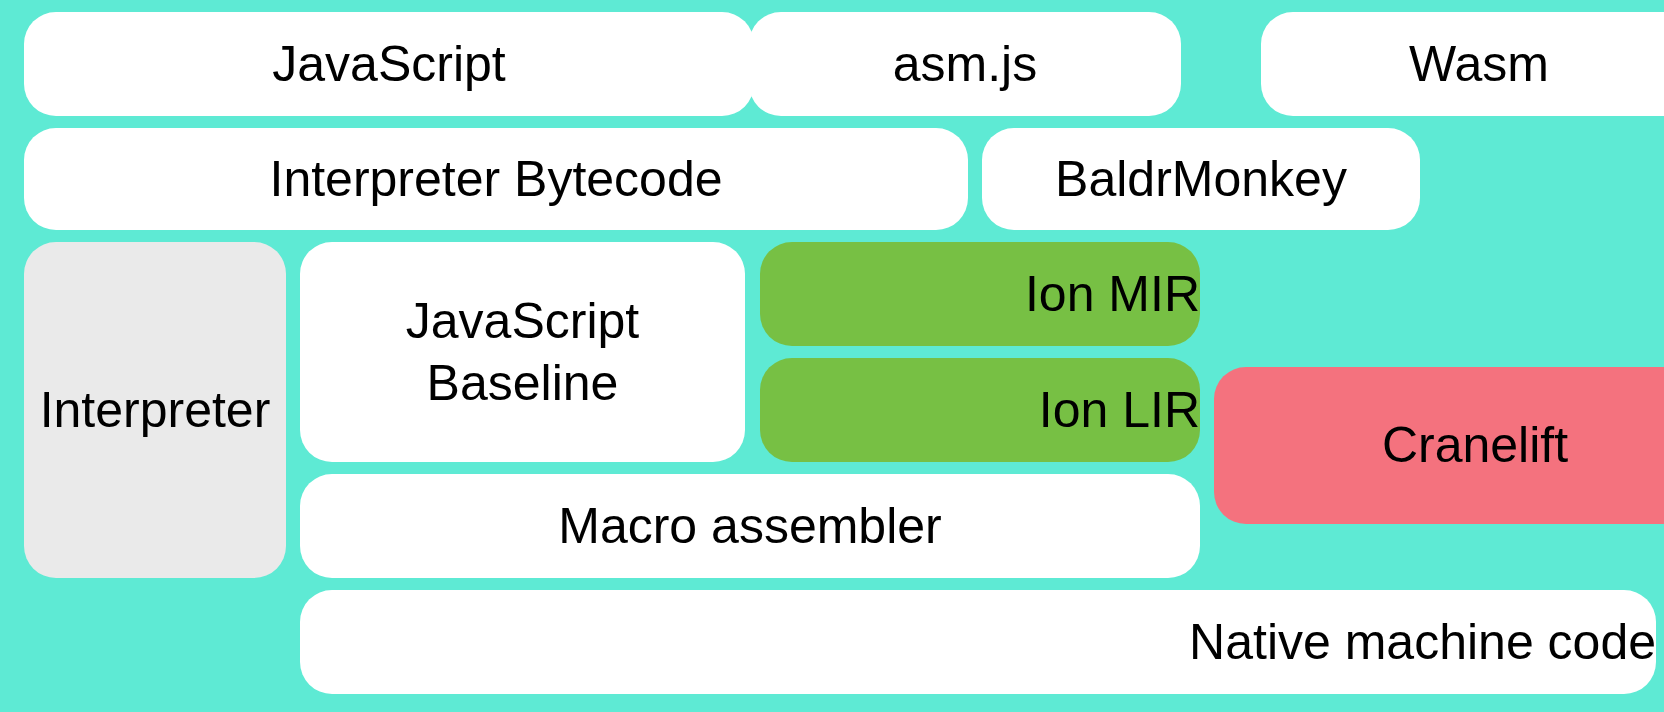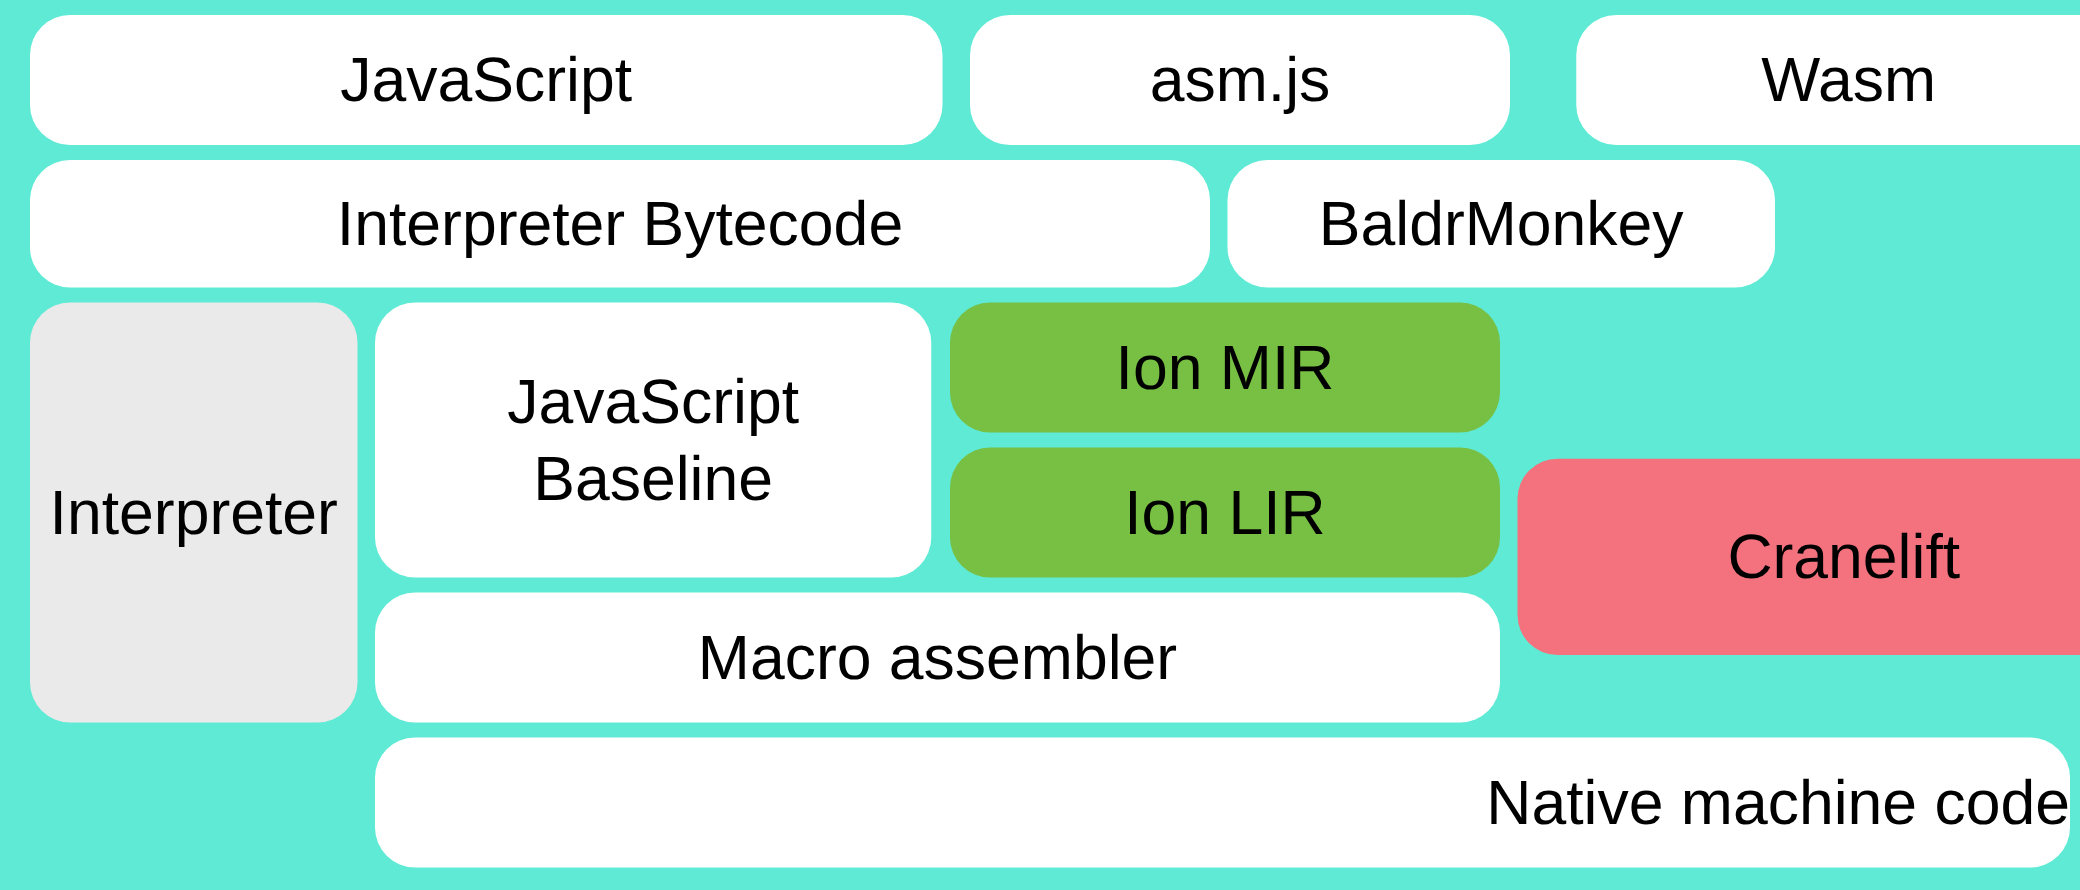--- a/index.html
+++ b/index.html
@@ -22,26 +22,26 @@
     justify-content: center;
     background: #ffffff;
     border-radius: 32px;
     color: #000000;
     font-size: 50px;
     line-height: 1.25;
     text-align: center;
     white-space: pre-line;
   }
   .gray  { background: #eaeaea; }
-  .green { background: #77c044; }
+  .green { background: #77c044; justify-content: flex-end; }
   .pink  { background: #f4727e; }
 
   
   #box-javascript   { left: 24px;   top: 12px;  width: 730px; height: 104px; }
-  #box-asmjs        { left: 776px;  top: 12px;  width: 432px; height: 104px; }
+  #box-asmjs        { left: 749px;  top: 12px;  width: 432px; height: 104px; }
   #box-wasm         { left: 1214px; top: 12px;  width: 436px; height: 104px; margin-left: 47px; }
   
   #box-bytecode     { left: 24px;   top: 128px; width: 944px; height: 102px; }
   #box-baldrmonkey  { left: 982px;  top: 128px; width: 438px; height: 102px; }
   
   #box-interpreter  { left: 24px;   top: 242px; width: 262px; height: 336px; }
   #box-baseline     { left: 300px;  top: 242px; width: 445px; height: 220px; }
   #box-ion-mir      { left: 760px;  top: 242px; width: 440px; height: 104px; }
   #box-ion-lir      { left: 760px;  top: 358px; width: 440px; height: 104px; }
   #box-cranelift    { left: 1214px; top: 367px; width: 442px; height: 157px; padding-left: 40px; }

